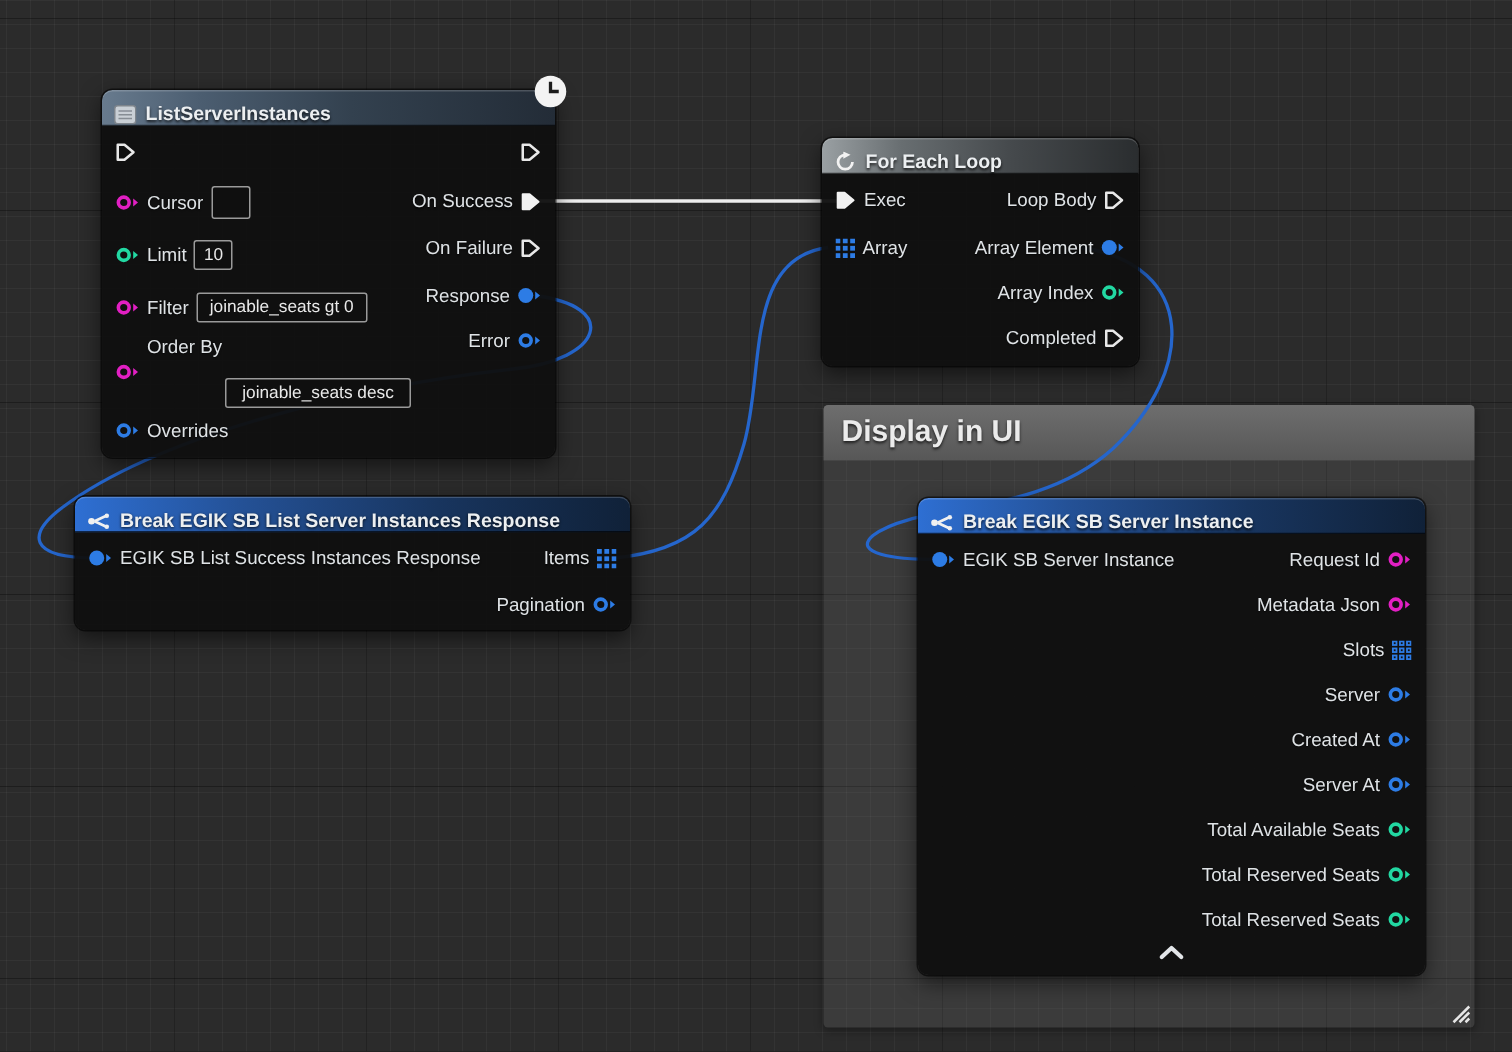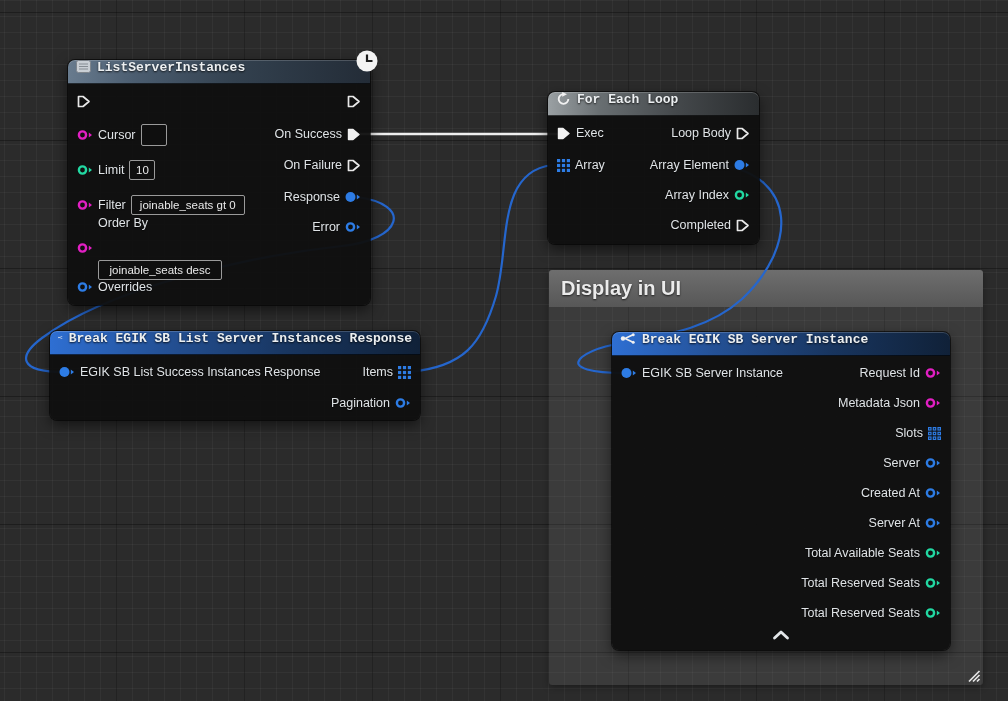--- a/index.html
+++ b/index.html
@@ -25,42 +25,41 @@
   .comment-title{font-size:20px;font-weight:bold;color:#ebebeb;text-shadow:0 1px 2px rgba(0,0,0,0.7);}
   .comment-body{position:absolute;left:0;right:0;top:37px;bottom:0;background:rgba(140,140,140,0.16);border-radius:0 0 3px 3px;}
   .comment-resize{position:absolute;right:2px;bottom:2px;}
   
   .node{
     position:absolute;z-index:3;border-radius:7px;
     background:rgba(16,16,16,0.96);
     box-shadow:0 5px 14px rgba(0,0,0,0.55), 0 0 0 1px rgba(0,0,0,0.6);
   }
   .nhead{
-    height:23px;display:flex;align-items:flex-start;gap:6px;padding:0 8px;
+    height:23px;display:flex;align-items:flex-end;gap:6px;padding:0 8px;
     border-radius:7px 7px 0 0;border-bottom:1px solid rgba(0,0,0,0.65);
     box-shadow:inset 0 1px 0 rgba(255,255,255,0.18);
-    font-family:Liberation Mono, monospace;
   }
   .head-fn{background:linear-gradient(to right,#687b8e 0%,#4b5d70 22%,#33414f 55%,#232c37 100%);}
   .head-macro{background:linear-gradient(to right,#9aa0a3 0%,#686e71 25%,#45494c 60%,#2a2d2f 100%);}
   .head-struct{background:linear-gradient(to right,#2e6fd3 0%,#245196 30%,#18355f 65%,#102138 100%);}
   .ntitle{font-size:13px;font-weight:bold;color:#eceff1;text-shadow:0 1px 2px rgba(0,0,0,0.8);white-space:nowrap;}
   .prow{position:absolute;height:20px;display:flex;align-items:center;gap:5px;white-space:nowrap;}
   .prow.l{left:9px;}
   .prow.r{right:9px;}
   .plabel{font-size:12.5px;color:#dfe3e6;text-shadow:0 1px 1px rgba(0,0,0,0.6);}
   .pin{flex:0 0 auto;display:block;}
   .c-pink{color:var(--pin_string,#e21fc3);}
   .c-int{color:var(--pin_int,#22d8a2);}
   .c-obj{color:var(--pin_object,#2d7ce5);}
   .pininput{
     background:#0f0f0f;border:1px solid #9a9a9a;border-radius:2px;color:#e9e9e9;
     height:16px;font-size:11.5px;font-family:"Liberation Sans","DejaVu Sans",sans-serif;padding:1px 3px;text-align:center;
   }
-  .obcol{display:flex;flex-direction:column;gap:2px;}
+  .obcol{display:flex;flex-direction:row;gap:2px;}
   .clockbadge{position:absolute;}
   .chev{position:absolute;left:50%;transform:translateX(-50%);cursor:pointer;}
   
   #wires{position:absolute;inset:0;z-index:2;pointer-events:none;}
   .wire-obj{stroke:var(--wire_object,#2566cd);stroke-width:2.2;fill:none;}
   .wire-exec{stroke:var(--wire_exec,#eeeeee);stroke-width:2.4;fill:none;}
 </style>
 </head>
 <body>
 

